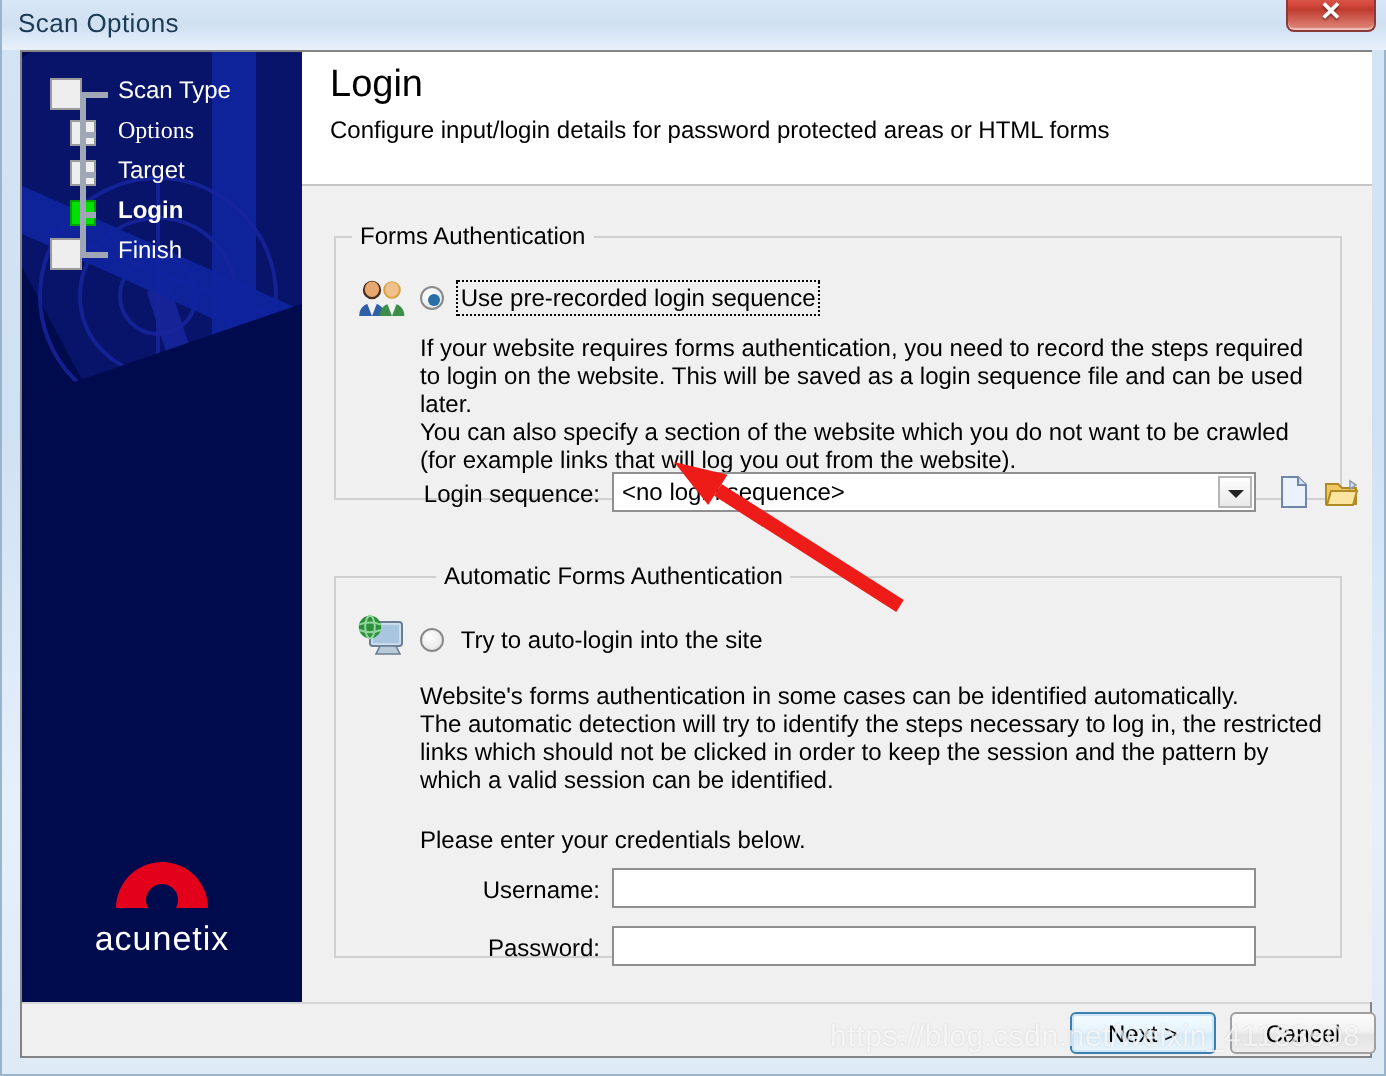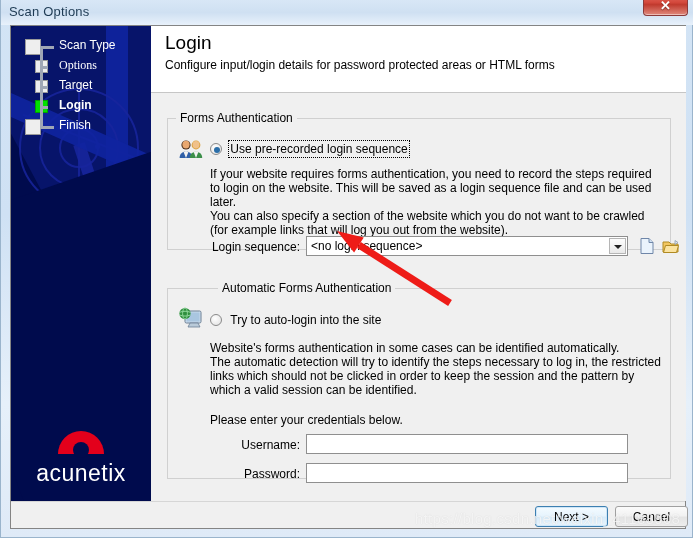--- a/index.html
+++ b/index.html
@@ -137,21 +137,21 @@
     border-radius: 50%;
     background: #e3001b;
     clip-path: inset(0 0 50% 0);
   }
   #logo-mark .hole {
     position: absolute; left: 15px; top: 11px; width: 16px; height: 16px;
     border-radius: 50%;
     background: #000b4d;
   }
   #logo-text {
-    color: #ffffff; font-size: 23px; letter-spacing: .5px;
+    color: #ffffff; font-size: 17px; letter-spacing: .5px;
   }
 
   
   #header {
     position: absolute; left: 140px; top: 0; width: 535px; height: 67px;
     background: #ffffff;
     border-bottom: 1px solid #c6c6c6;
   }
   #header-title {
     position: absolute; left: 14px; top: 6px;

